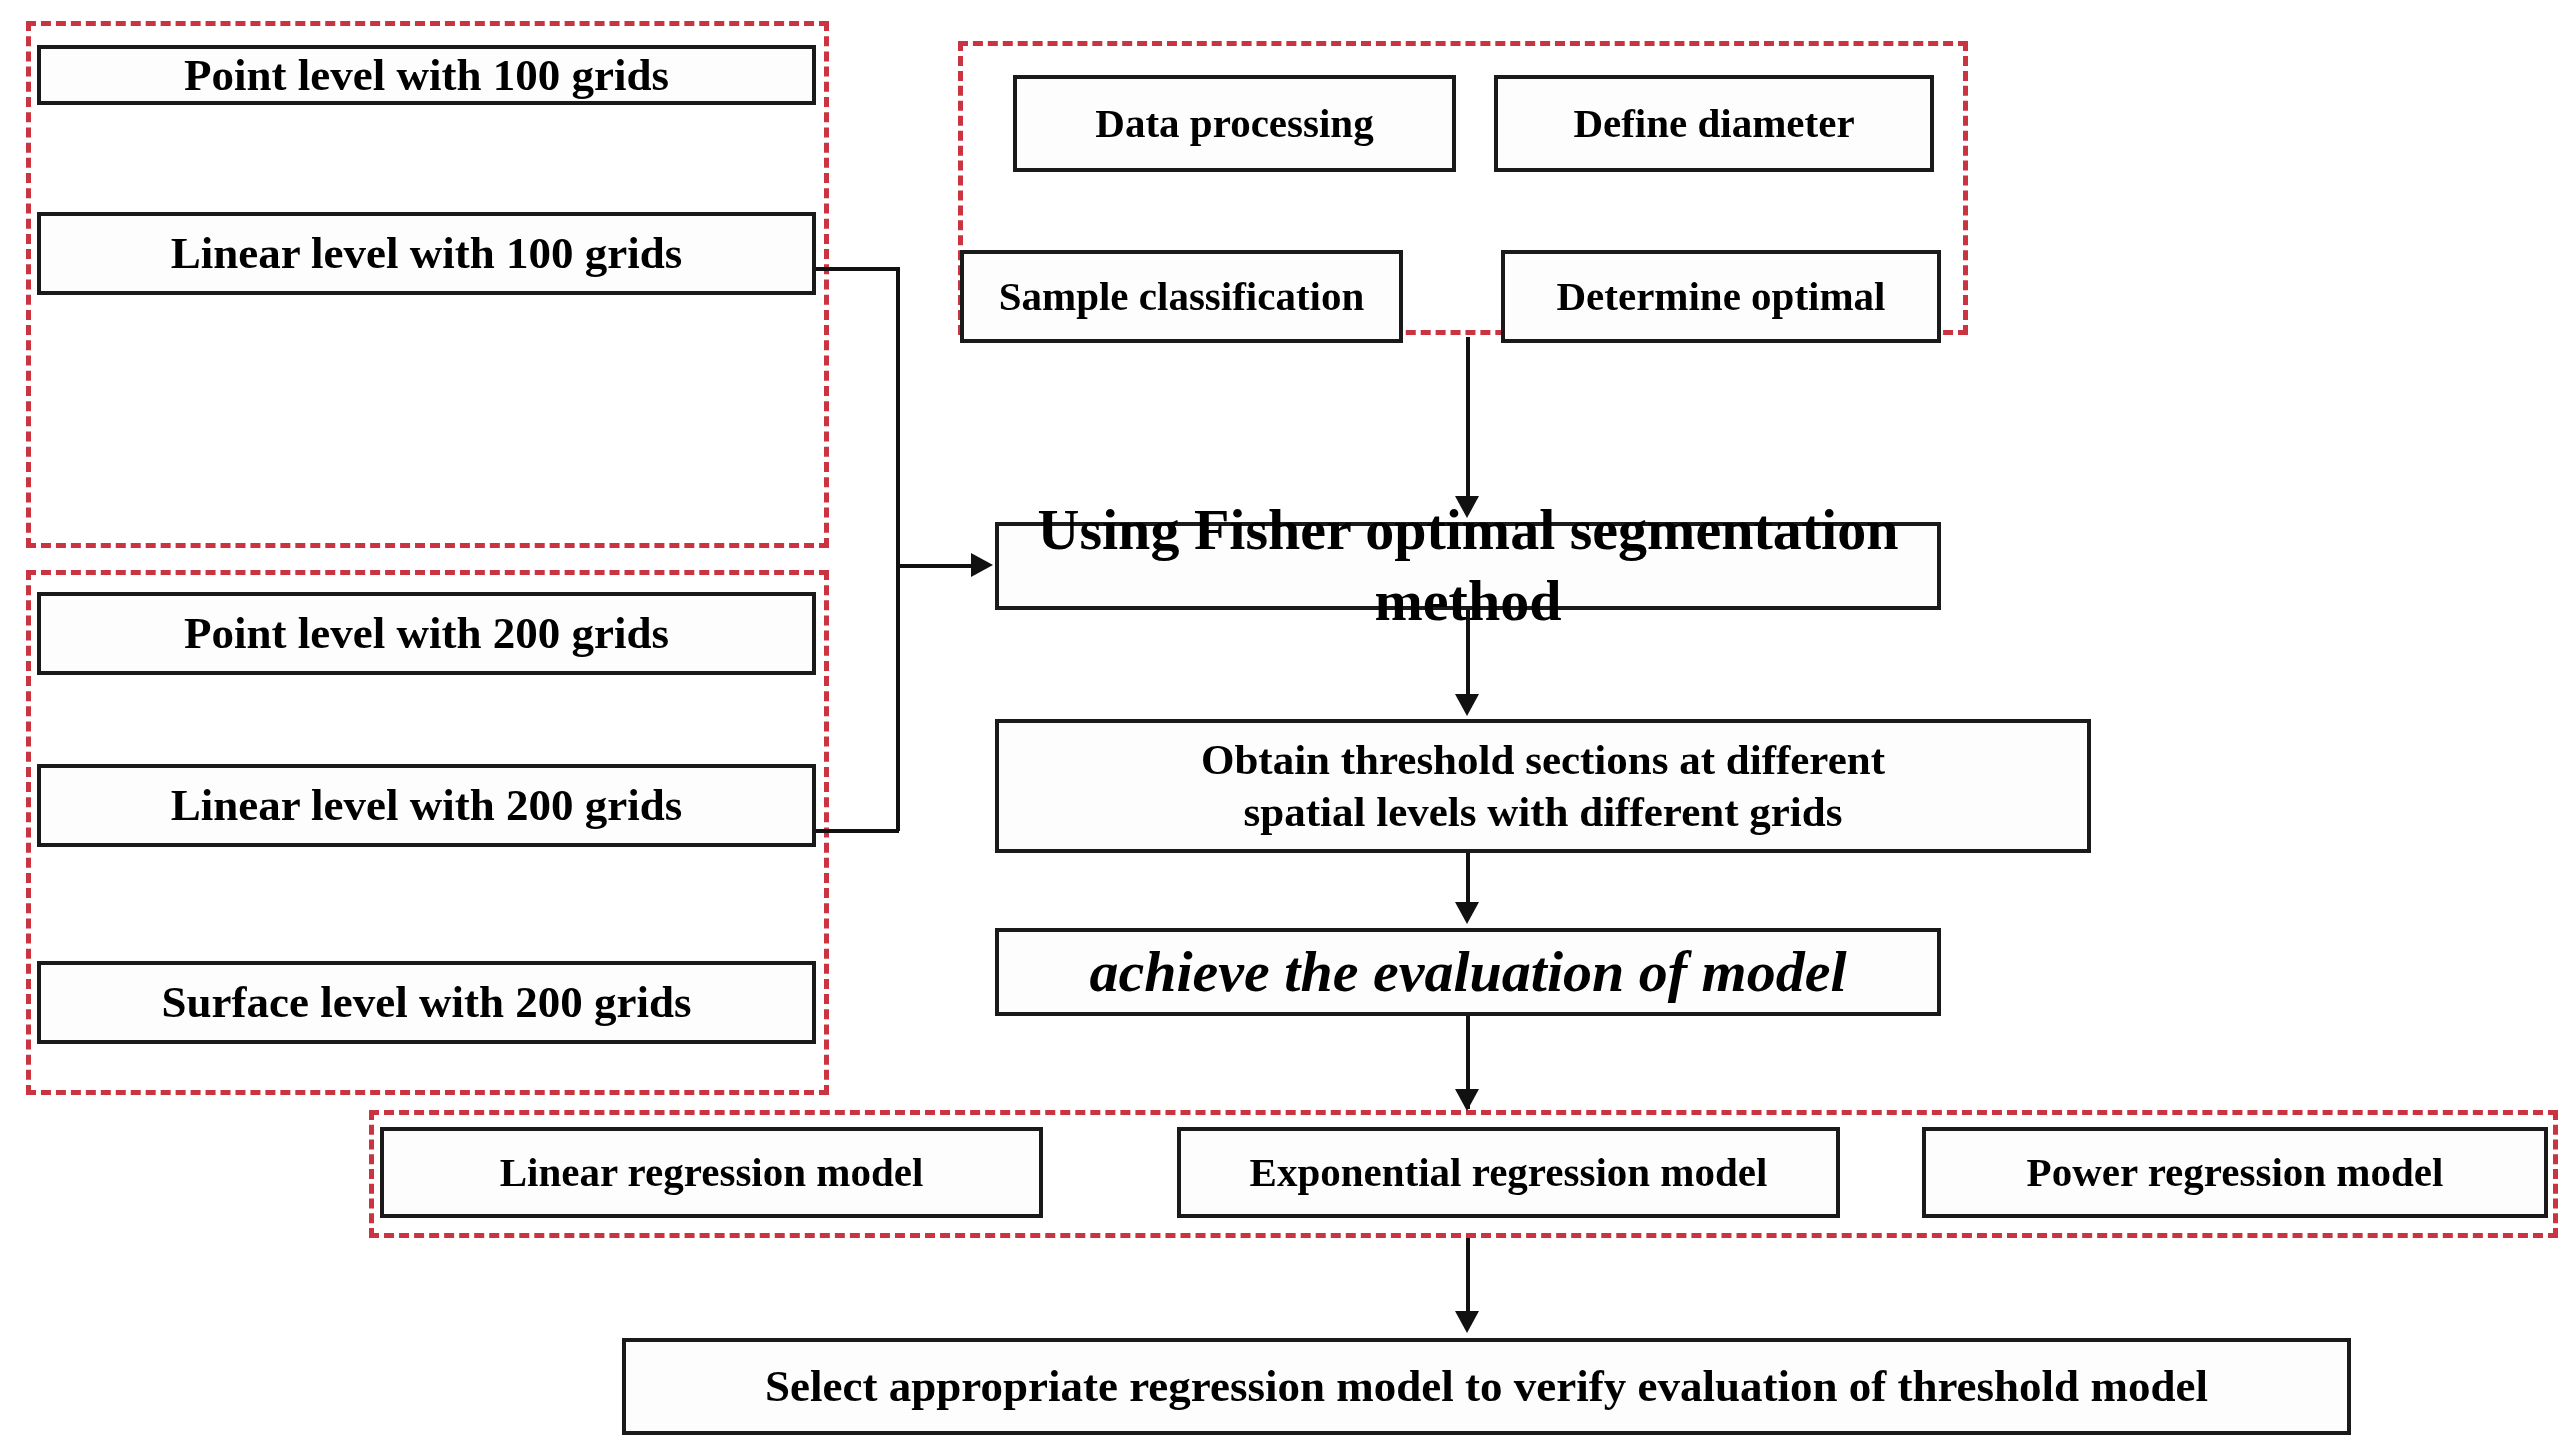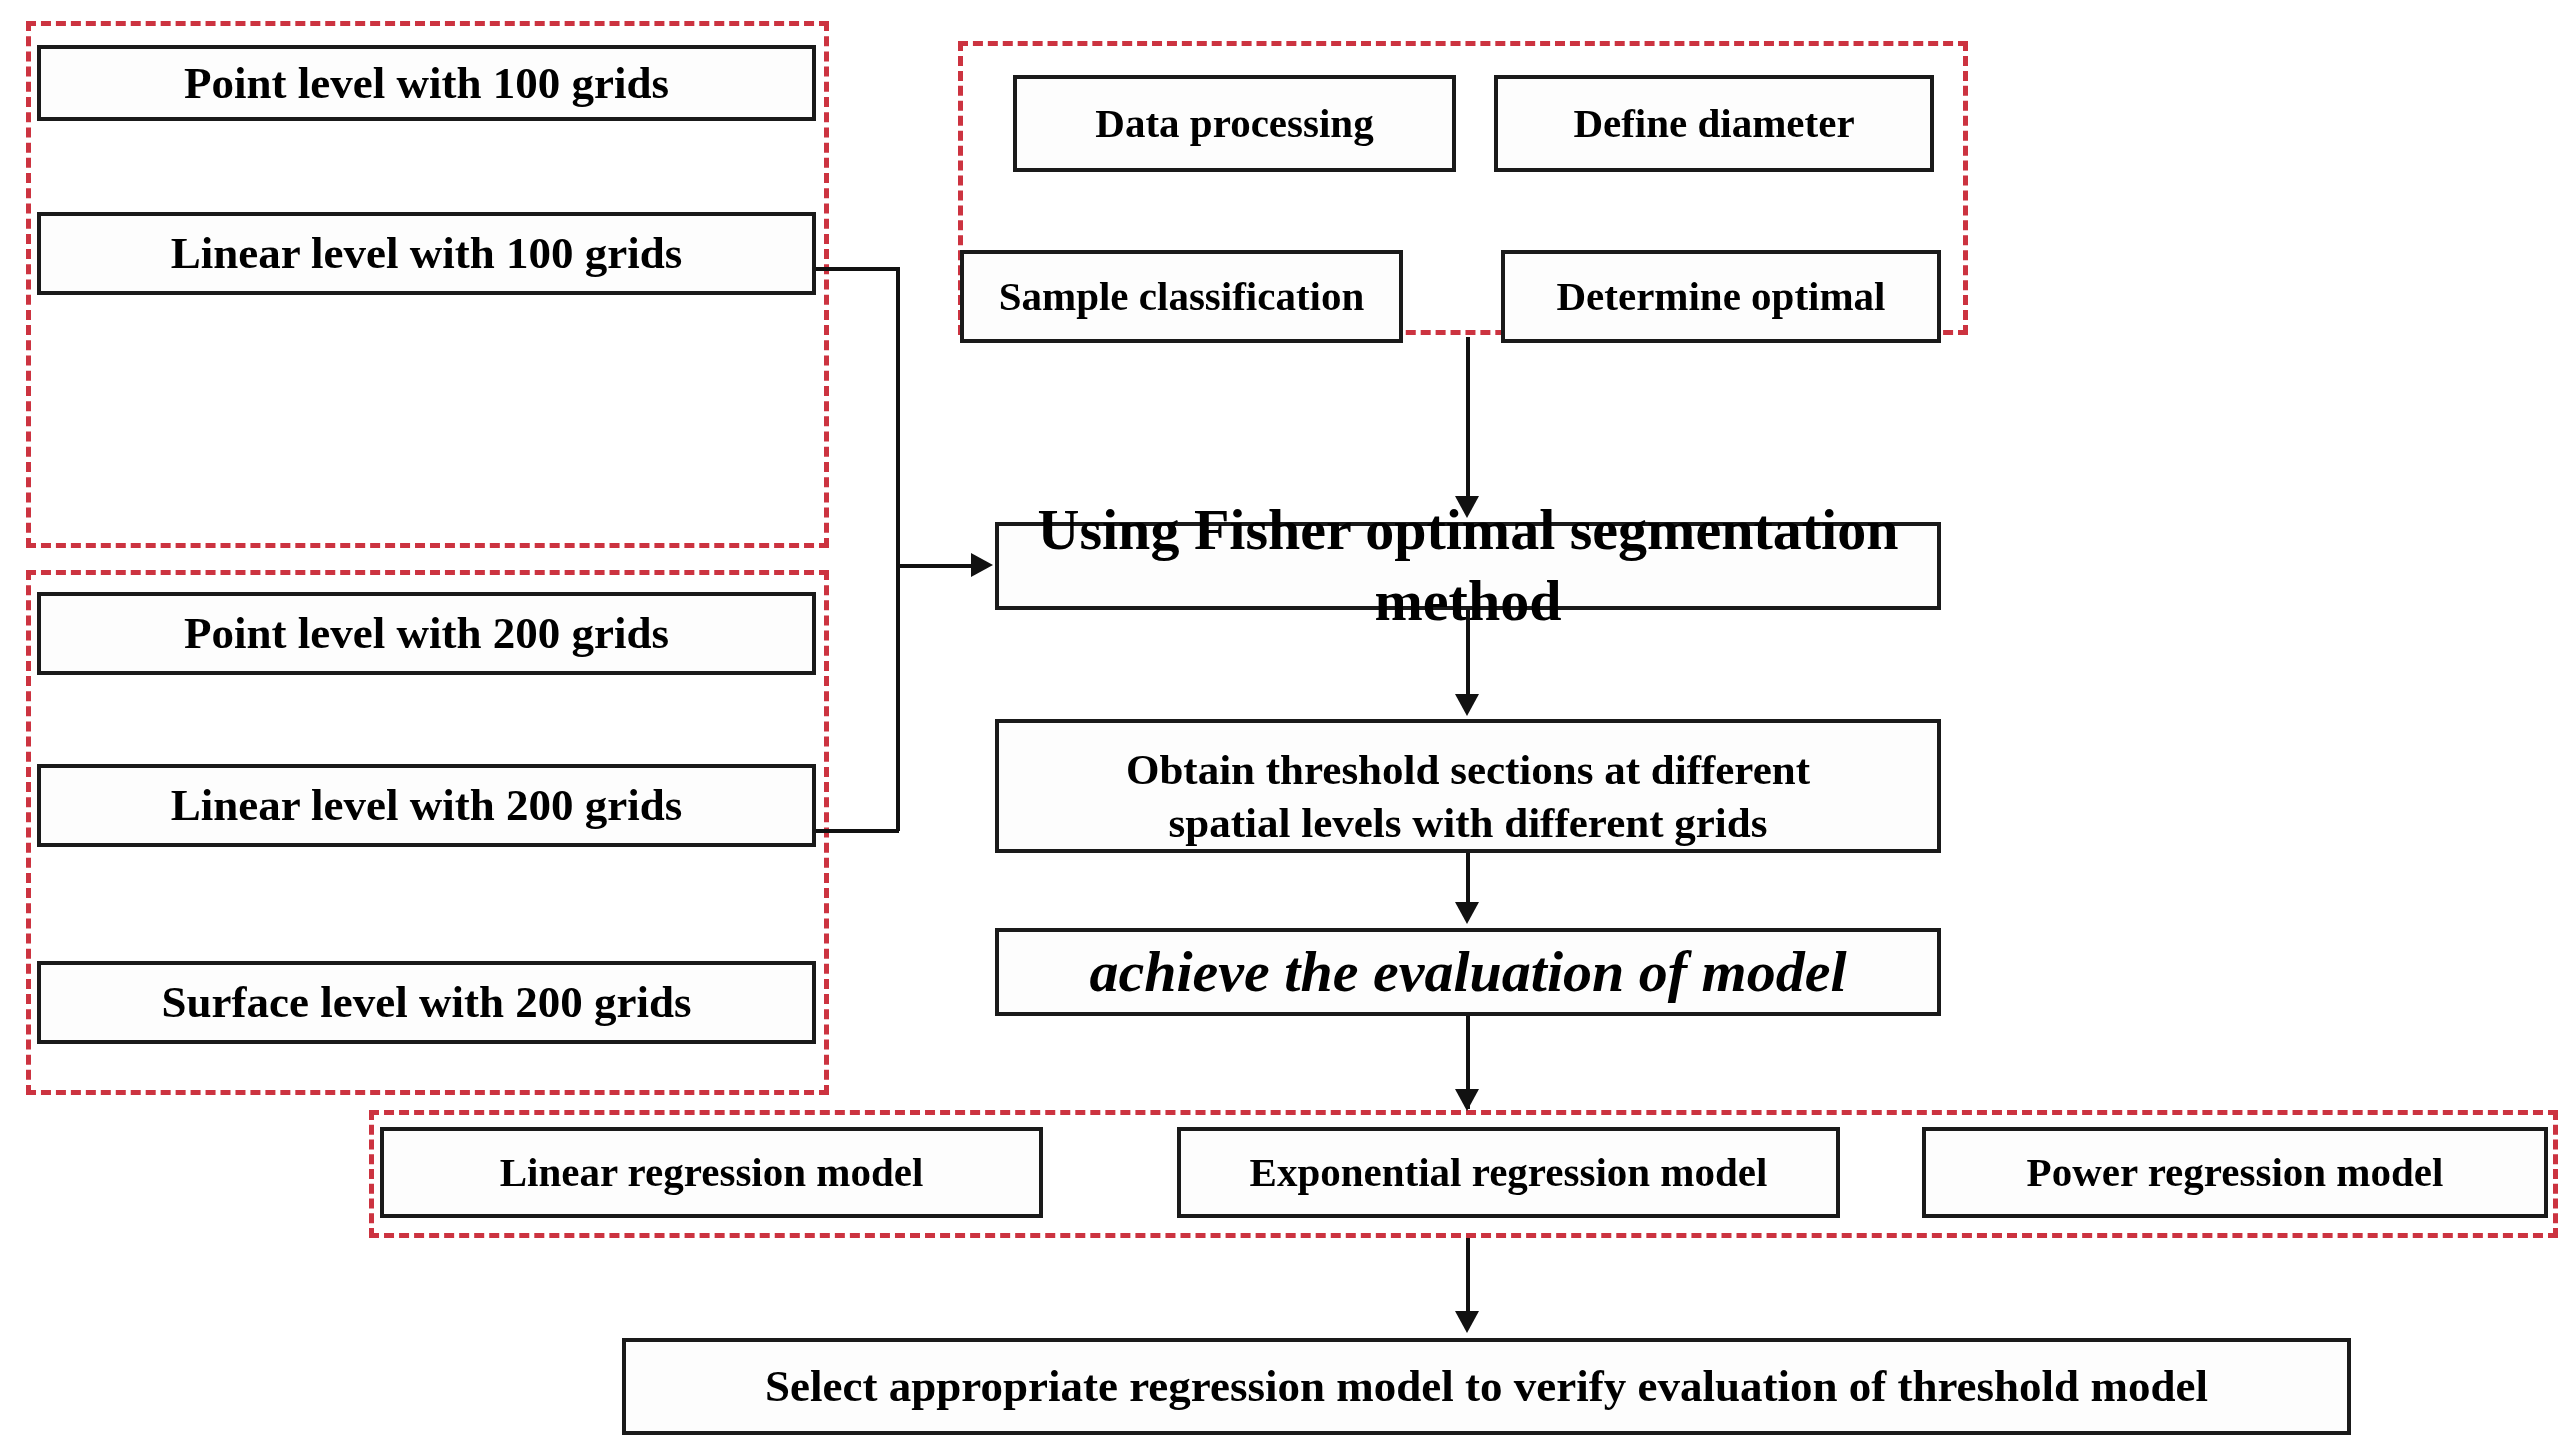--- a/index.html
+++ b/index.html
@@ -67,21 +67,21 @@
 <div id="stage">
 
   <div class="dash-panel" style="left:26px; top:21px; width:803px; height:527px;"></div>
 
   <div class="dash-panel" style="left:26px; top:570px; width:803px; height:525px;"></div>
 
   <div class="dash-panel" style="left:958px; top:41px; width:1010px; height:294px;"></div>
 
   <div class="dash-panel" style="left:369px; top:1110px; width:2189px; height:128px;"></div>
 
-  <div class="node lvl" style="left:37px; top:45px; width:779px; height:76px;justify-content:center;">
+  <div class="node lvl" style="left:37px; top:45px; width:779px; height:60px;justify-content:center;">
     <span>Point level with 100 grids</span>
   </div>
 
   <div class="node lvl" style="left:37px; top:212px; width:779px; height:83px;">
     <span>Linear level with 100 grids</span>
   </div>
 
 
   <div class="node lvl" style="left:37px; top:592px; width:779px; height:83px;">
     <span>Point level with 200 grids</span>
@@ -108,21 +108,21 @@
   </div>
 
   <div class="node small" style="left:1494px; top:250px; width:440px; height:93px;margin-left:7px;">
     <span>Determine optimal</span>
   </div>
 
   <div class="node flow" style="left:995px; top:522px; width:946px; height:88px;">
     <span>Using Fisher optimal segmentation method</span>
   </div>
 
-  <div class="node two-line" style="left:995px; top:719px; width:946px; height:134px; flex-direction:column;justify-content:flex-end;">
+  <div class="node two-line" style="left:995px; top:719px; width:1096px; height:134px; flex-direction:column;">
     <span>Obtain threshold sections at different</span>
     <span>spatial levels with different grids</span>
   </div>
 
   <div class="node flow" style="left:995px; top:928px; width:946px; height:88px;font-style:italic;">
     <span>achieve the evaluation of model</span>
   </div>
 
   <div class="node reg" style="left:380px; top:1127px; width:663px; height:91px;">
     <span>Linear regression model</span>

